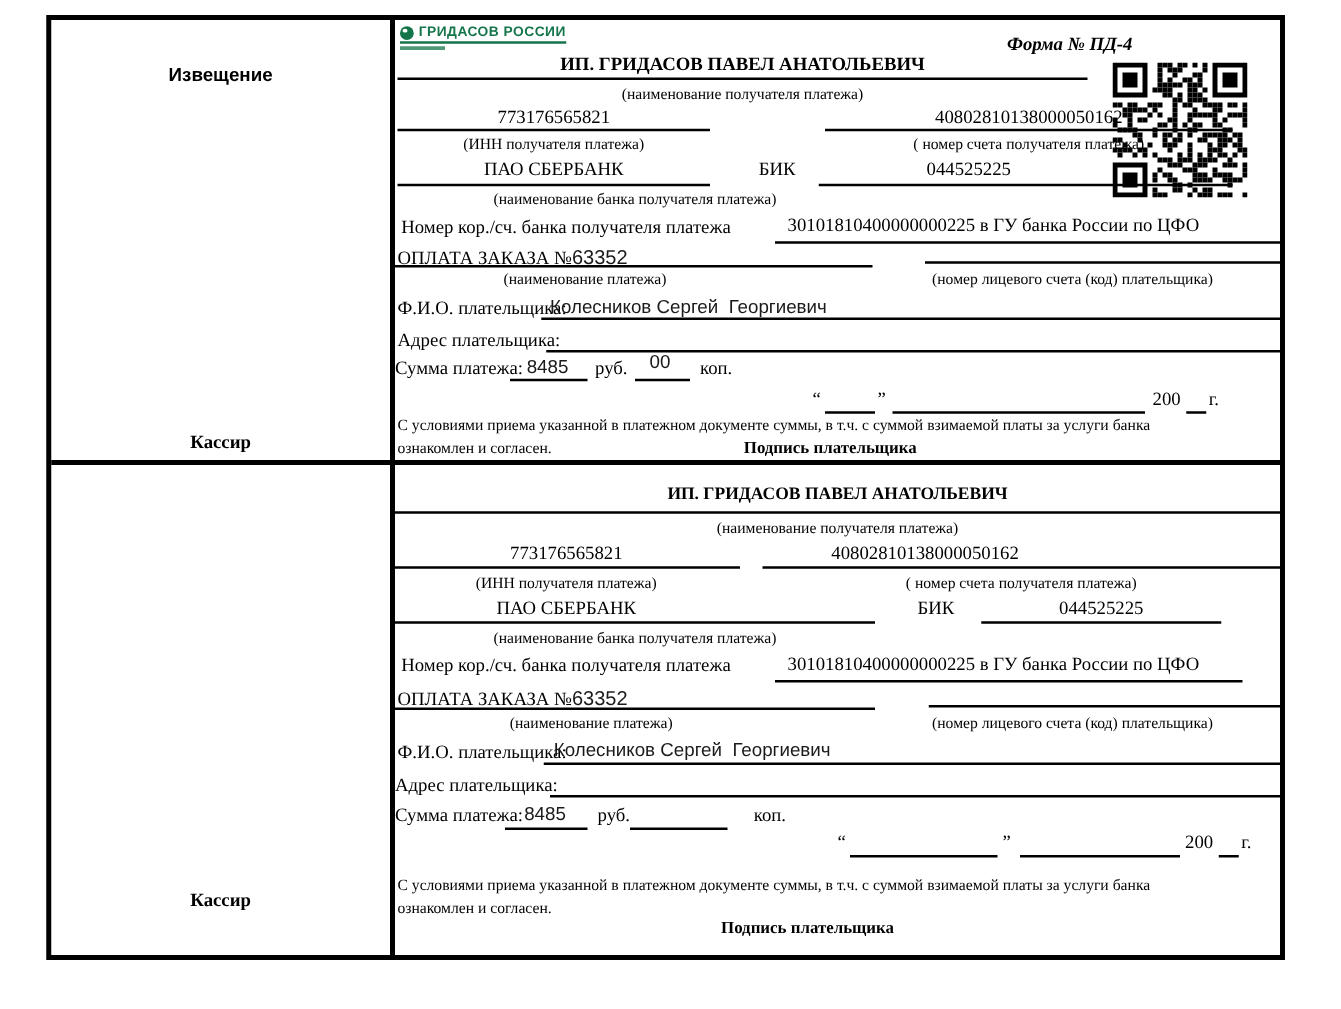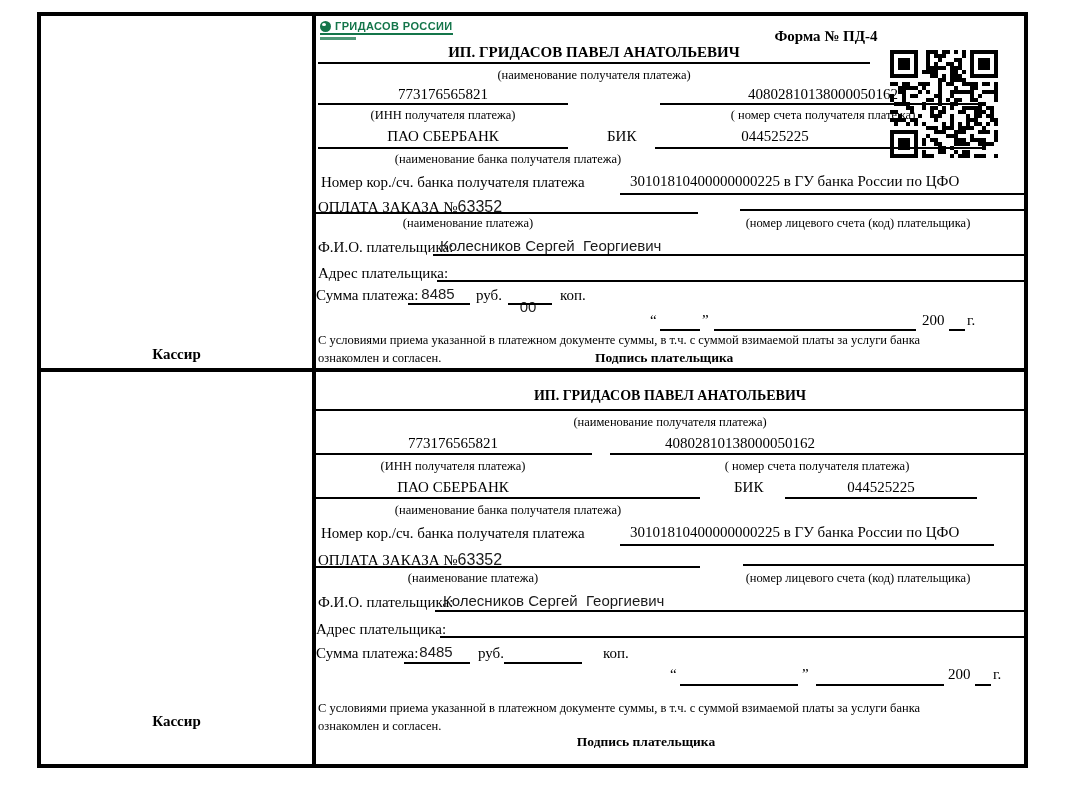--- a/index.html
+++ b/index.html
@@ -12,21 +12,21 @@
   .cell-left{position:relative;width:271px;border-right:4px solid #000;flex:none;}
   .cell-right{position:relative;flex:1;}
   .abs{position:absolute;white-space:nowrap;}
   .ctr{text-align:center;}
   .ln{position:absolute;height:2px;background:#000;}
   .t15{font-size:15px;line-height:1.1;}
   .t14{font-size:14px;line-height:1.1;}
   .lbl{font-size:12.5px;line-height:1.1;}
   .agr{font-size:12.5px;line-height:1.15;}
   .b{font-weight:bold;}
-  .i{}
+  .i{font-style:italic;text-align:right;}
   .sans{font-family:"Liberation Sans","DejaVu Sans",sans-serif;}
   .val{font-family:"Liberation Sans","DejaVu Sans",sans-serif;font-size:15px;white-space:pre;color:#1a1a1a;}
   .stub-title{padding-top:36px;font-size:15px;}
   .sber{position:absolute;left:4px;top:4px;display:inline-flex;align-items:center;gap:4px;
         border-bottom:2px solid #14754a;padding-bottom:1px;}
   .sber-disc{width:11px;height:11px;border-radius:50%;background:#14754a;position:relative;flex:none;}
   .sber-disc:after{content:"";position:absolute;left:2px;top:2px;width:4px;height:3px;
         border-radius:50%;background:#fff;}
   .sber-text{font-family:"Liberation Sans","DejaVu Sans",sans-serif;font-size:11px;font-weight:bold;
         letter-spacing:.4px;color:#14754a;}
@@ -34,20 +34,21 @@
   .qr{position:absolute;left:574px;top:34px;width:108px;height:108px;}
 </style>
 </head>
 <body>
 
 <div class="page">
   <div class="doc">
 
     <div class="row row1">
       <div class="cell-left">
+        <div class="stub-title ctr sans b">Извещение</div>
         <div class="abs ctr b t15" style="left:0;top:330px;width:271px;">Кассир</div>
       </div>
       <div class="cell-right">
 
         <div class="sber" style="border-color: rgb(20, 117, 74);">
           <span class="sber-disc" style="background: rgb(20, 117, 74);"></span>
           <span class="sber-text" style="color: rgb(20, 117, 74);">ГРИДАСОВ РОССИИ</span>
         </div>
         <div class="sber-sub" style="border-color: rgb(20, 117, 74); background: rgb(20, 117, 74);"></div>
 
@@ -352,21 +353,21 @@
         <div class="abs val" style="left:124px;top:221px;">Колесников Сергей  Георгиевич</div>
         <div class="ln" style="left:117px;top:238px;width:591px;"></div>
 
         <div class="abs t15" style="left:2px;top:249px;">Адрес плательщика:</div>
         <div class="ln" style="left:121px;top:264px;width:587px;"></div>
 
         <div class="abs t15" style="left:0;top:271px;">Сумма платежа:</div>
         <div class="abs ctr val" style="left:98px;top:269px;width:48px;">8485</div>
         <div class="ln" style="left:92px;top:287px;width:62px;"></div>
         <div class="abs t15" style="left:160px;top:271px;">руб.</div>
-        <div class="abs ctr val" style="left:196px;top:282px;width:32px;">00</div>
+        <div class="abs ctr val" style="left:196px;top:265px;width:32px;">00</div>
         <div class="ln" style="left:192px;top:287px;width:44px;"></div>
         <div class="abs t15" style="left:244px;top:271px;">коп.</div>
 
         <div class="abs t15" style="left:334px;top:296px;">“</div>
         <div class="ln" style="left:344px;top:313px;width:40px;"></div>
         <div class="abs t15" style="left:386px;top:296px;">”</div>
         <div class="ln" style="left:398px;top:313px;width:202px;"></div>
         <div class="abs t15" style="left:606px;top:296px;">200</div>
         <div class="ln" style="left:633px;top:313px;width:16px;"></div>
         <div class="abs t15" style="left:651px;top:296px;">г.</div>

